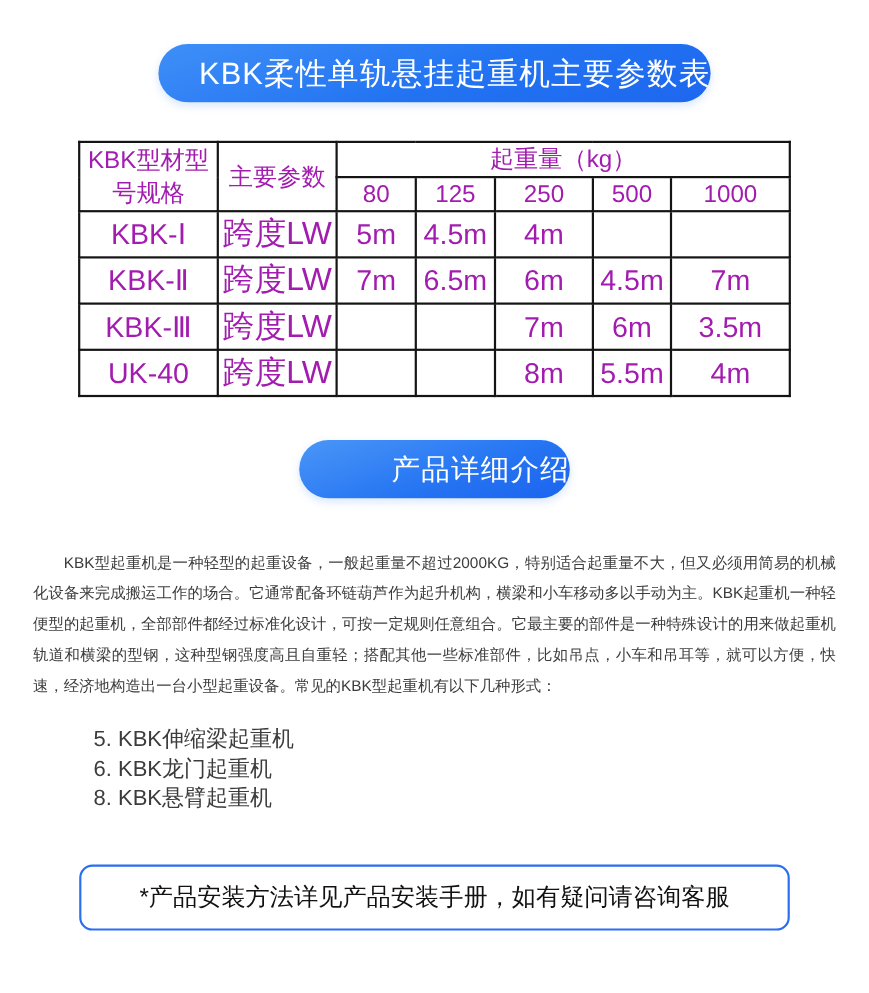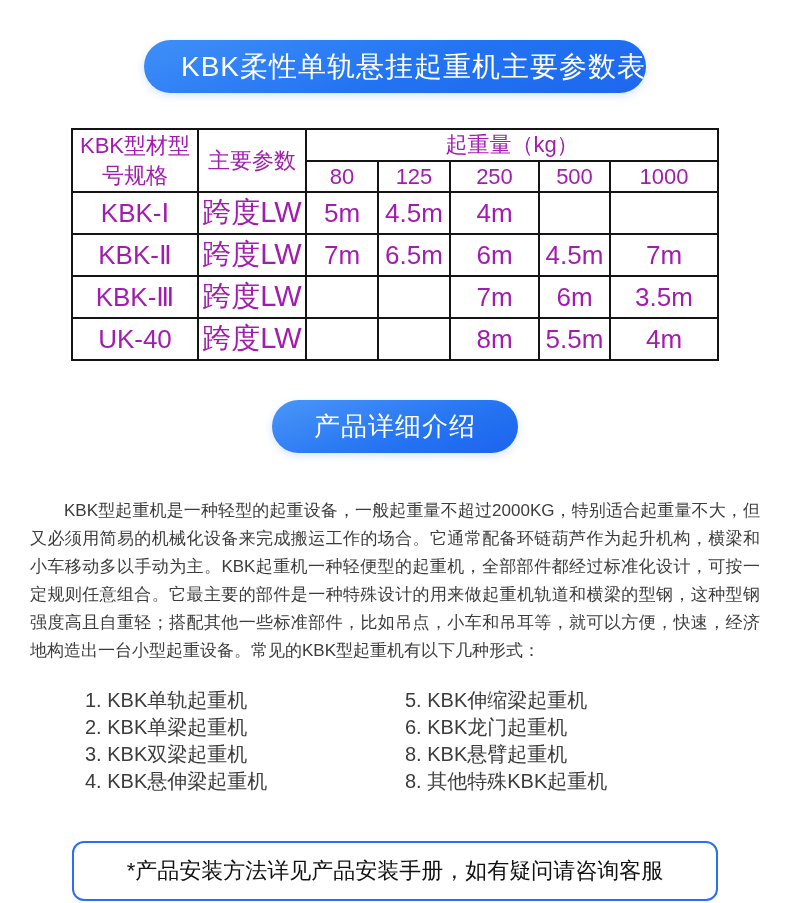--- a/index.html
+++ b/index.html
@@ -61,31 +61,31 @@
 
   
   .section-badge {
     width: 246px;
     height: 53px;
     margin: 39px auto 0;
     border-radius: 27px;
     background: linear-gradient(160deg, #4a96f8 0%, #2574f2 60%, #1c64ef 100%);
     display: flex;
     align-items: center;
-    justify-content: center;
+    justify-content: flex-end;
     color: #ffffff;
     font-size: 26px;
     letter-spacing: 1px;
     box-shadow: 0 3px 8px rgba(34, 115, 242, 0.18);
   }
 
   
   .description {
     margin: 44px 30px 0 30px;
-    font-size: 17px;
+    font-size: 14px;
     line-height: 28px;
     color: #3c3c3c;
     text-align: justify;
     text-indent: 2em;
   }
 
   
   .crane-list {
     margin: 22px 0 0 85px;
     display: grid;
@@ -188,30 +188,23 @@
   </table>
 
   <div class="section-badge">
     <span>产品详细介绍</span>
   </div>
 
   <p class="description">KBK型起重机是一种轻型的起重设备，一般起重量不超过2000KG，特别适合起重量不大，但又必须用简易的机械化设备来完成搬运工作的场合。它通常配备环链葫芦作为起升机构，横梁和小车移动多以手动为主。KBK起重机一种轻便型的起重机，全部部件都经过标准化设计，可按一定规则任意组合。它最主要的部件是一种特殊设计的用来做起重机轨道和横梁的型钢，这种型钢强度高且自重轻；搭配其他一些标准部件，比如吊点，小车和吊耳等，就可以方便，快速，经济地构造出一台小型起重设备。常见的KBK型起重机有以下几种形式：</p>
 
   <div class="crane-list">
     <ul>
-      <li>1. KBK单轨起重机</li>
-      <li>2. KBK单梁起重机</li>
-      <li>3. KBK双梁起重机</li>
-      <li>4. KBK悬伸梁起重机</li>
-    </ul>
-    <ul>
       <li>5. KBK伸缩梁起重机</li>
       <li>6. KBK龙门起重机</li>
       <li>8. KBK悬臂起重机</li>
-      <li>8. 其他特殊KBK起重机</li>
     </ul>
   </div>
 
   <div class="note-box">
     <span>*产品安装方法详见产品安装手册，如有疑问请咨询客服</span>
   </div>
 
 </div>
 
 </body></html>

